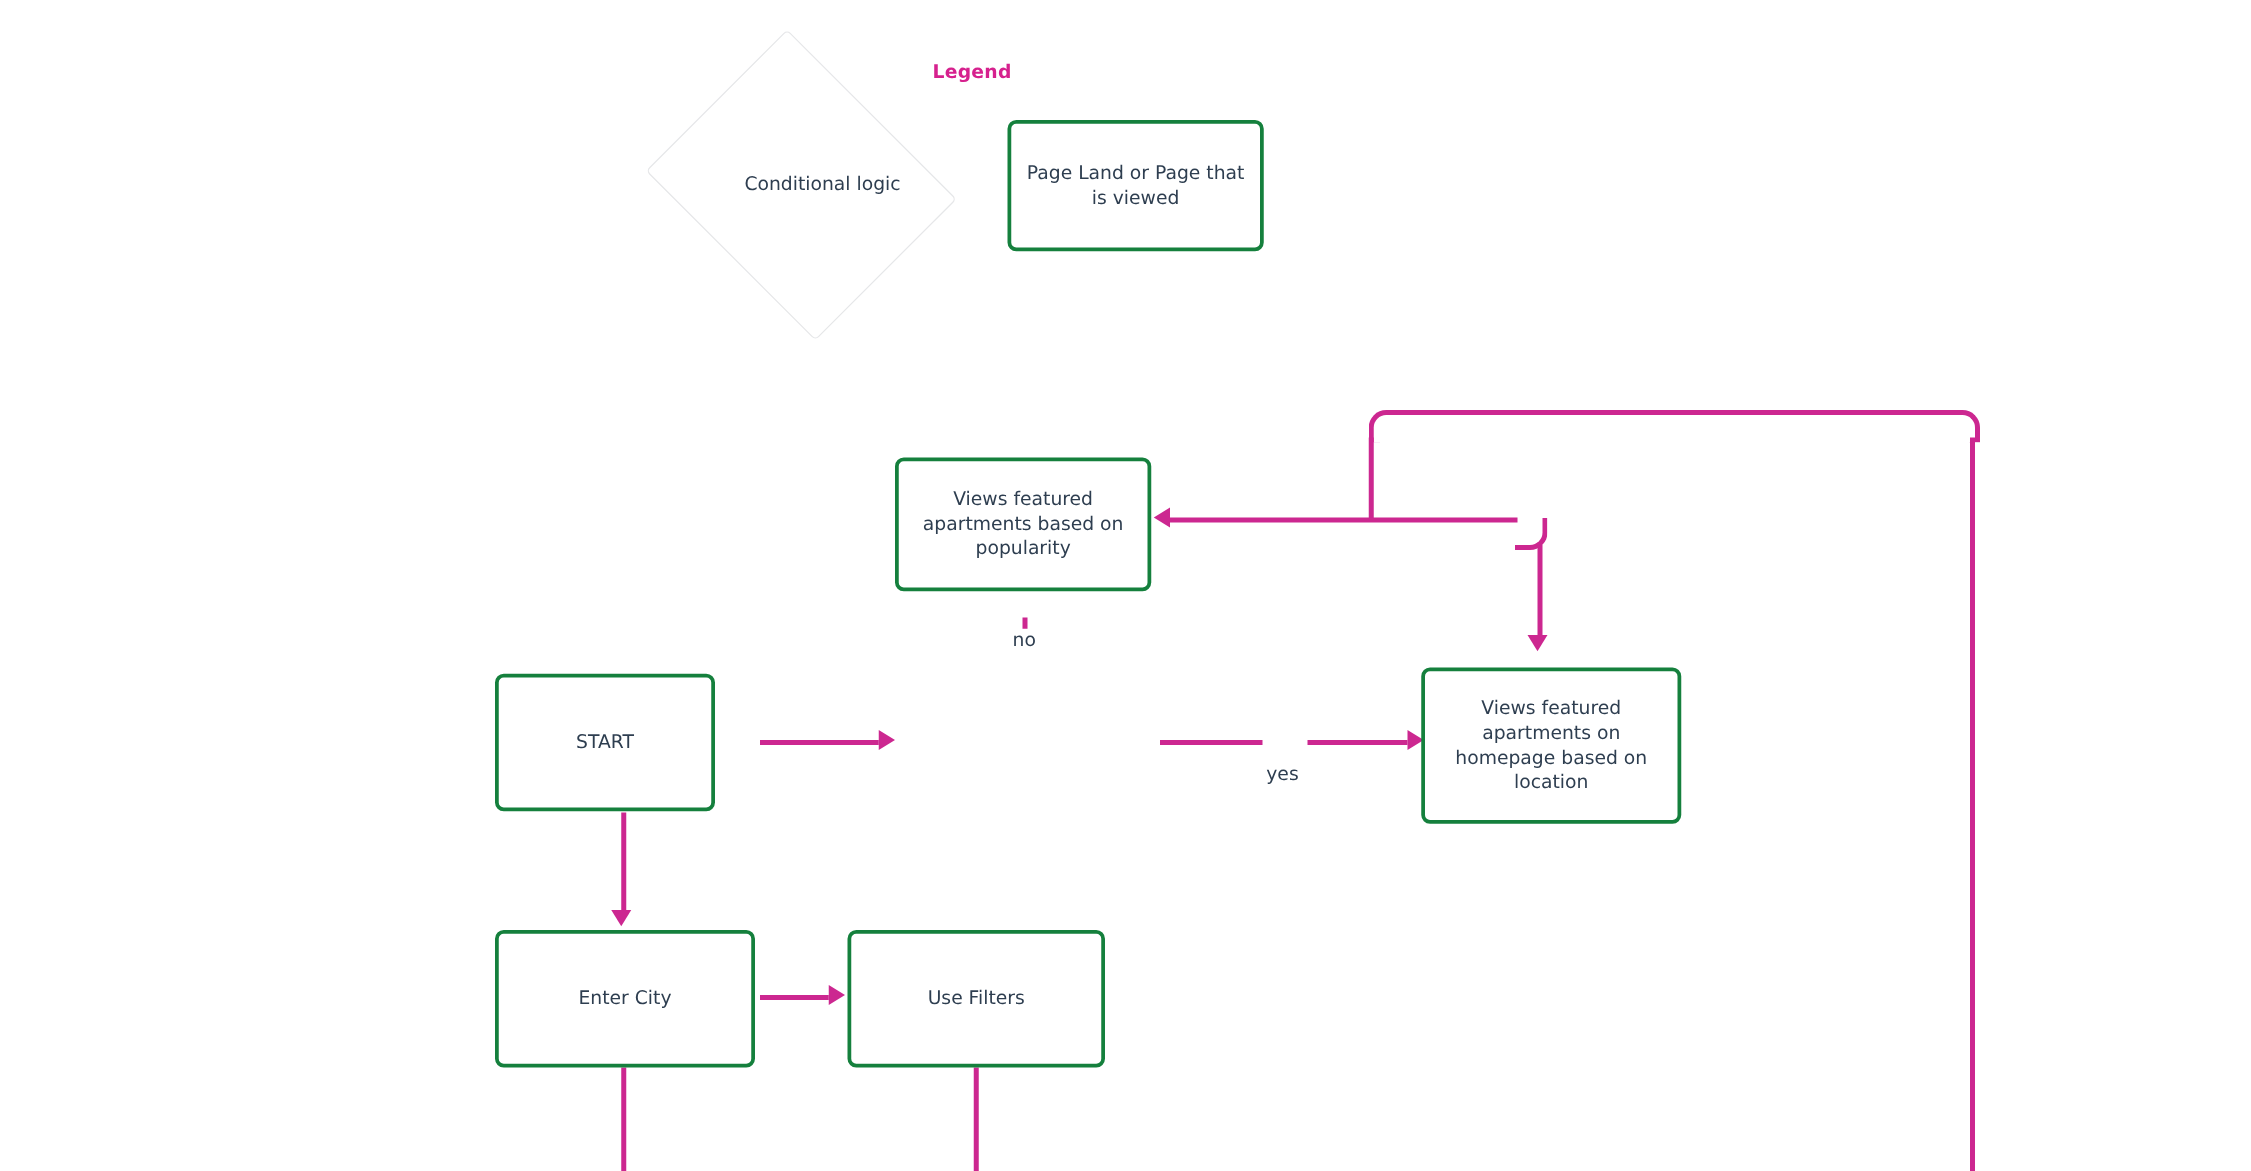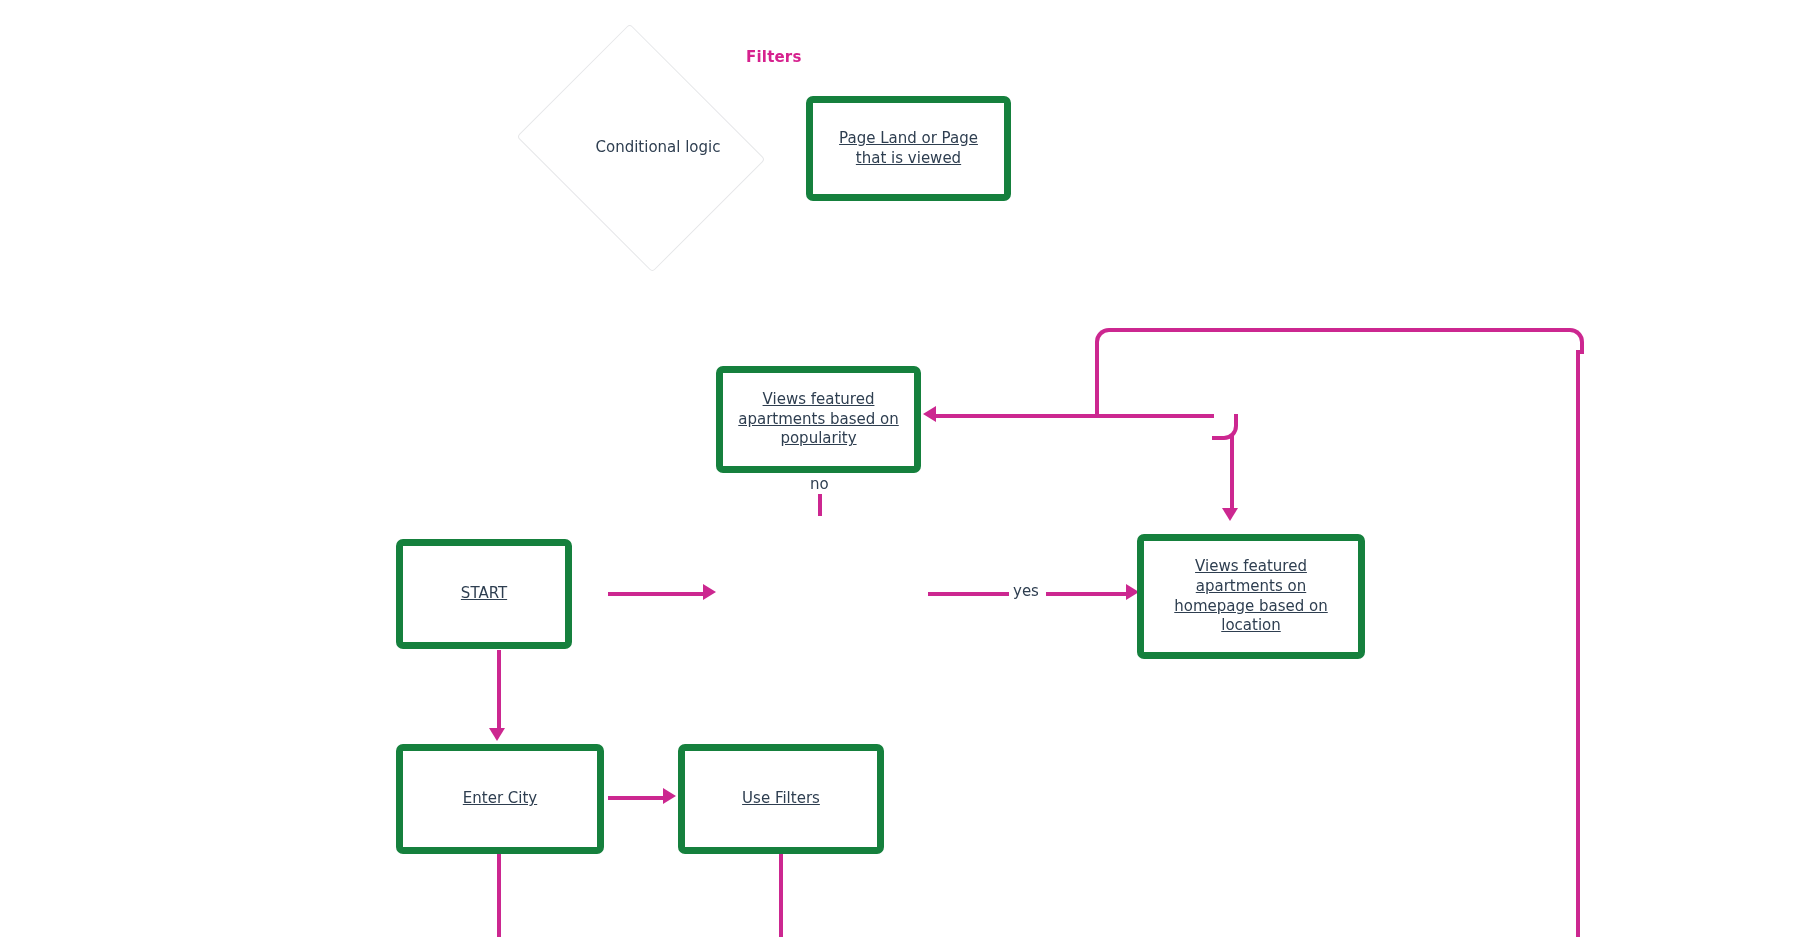--- a/index.html
+++ b/index.html
@@ -11,25 +11,24 @@
   #canvas{position:absolute;inset:0;width:1801px;height:937px;}
 
   
   .node{
     position:absolute;
     box-sizing:border-box;
     display:flex;align-items:center;justify-content:center;
     text-align:center;
     color:#2e3e50;
     background:#ffffff;
-    border:7px solid #15803d;
+    border:3px solid #15803d;
     border-radius:7px;
     line-height:1.33;
     z-index:4;
-    text-decoration:underline;
   }
   .node .lbl{display:block;padding:0 10px;}
 
   .diamond{
     position:absolute;
     display:flex;align-items:center;justify-content:center;
     text-align:center;
     color:#2e3e50;
     line-height:1.33;
     z-index:4;
@@ -77,28 +76,29 @@
   .arrow.down{border-left:8px solid transparent;border-right:8px solid transparent;border-top:13px solid #cc2790;}
 
   .edge-label{
     position:absolute;
     color:#2e3e50;
     font-size:15px;
     background:#ffffff;
     padding:0 4px;
     z-index:5;
     white-space:nowrap;
+    margin-top:28px;
   }
 </style>
 </head>
 <body>
 
 <div id="canvas">
 
-  <div id="legend-title" style="left:746px;top:48px;">Filters</div>
+  <div id="legend-title" style="left:746px;top:48px;">Legend</div>
 
   <div class="diamond" style="left:545px;top:68px;width:192px;height:160px;font-size:15px;">
     <span class="dia-bg"></span>
     <span class="lbl">Conditional logic</span>
   </div>
 
   <div class="node" style="left:806px;top:96px;width:205px;height:105px;font-size:15px;">
     <span class="lbl">Page Land or Page that is viewed</span>
   </div>
 
@@ -144,21 +144,21 @@
 
   <div class="node" style="left:716px;top:348px;width:205px;height:107px;font-size:15px;margin-top:18px;">
     <span class="lbl">Views featured apartments based on popularity</span>
   </div>
 
 
   <div class="node" style="left:396px;top:539px;width:176px;height:110px;font-size:15px;">
     <span class="lbl">START</span>
   </div>
 
-  <div class="node" style="left:1137px;top:534px;width:228px;height:125px;font-size:15px;">
+  <div class="node" style="left:1137px;top:534px;width:208px;height:125px;font-size:15px;">
     <span class="lbl">Views featured apartments on homepage based on location</span>
   </div>
 
   <div class="node" style="left:396px;top:744px;width:208px;height:110px;font-size:15px;">
     <span class="lbl">Enter City</span>
   </div>
 
   <div class="node" style="left:678px;top:744px;width:206px;height:110px;font-size:15px;">
     <span class="lbl">Use Filters</span>
   </div>

